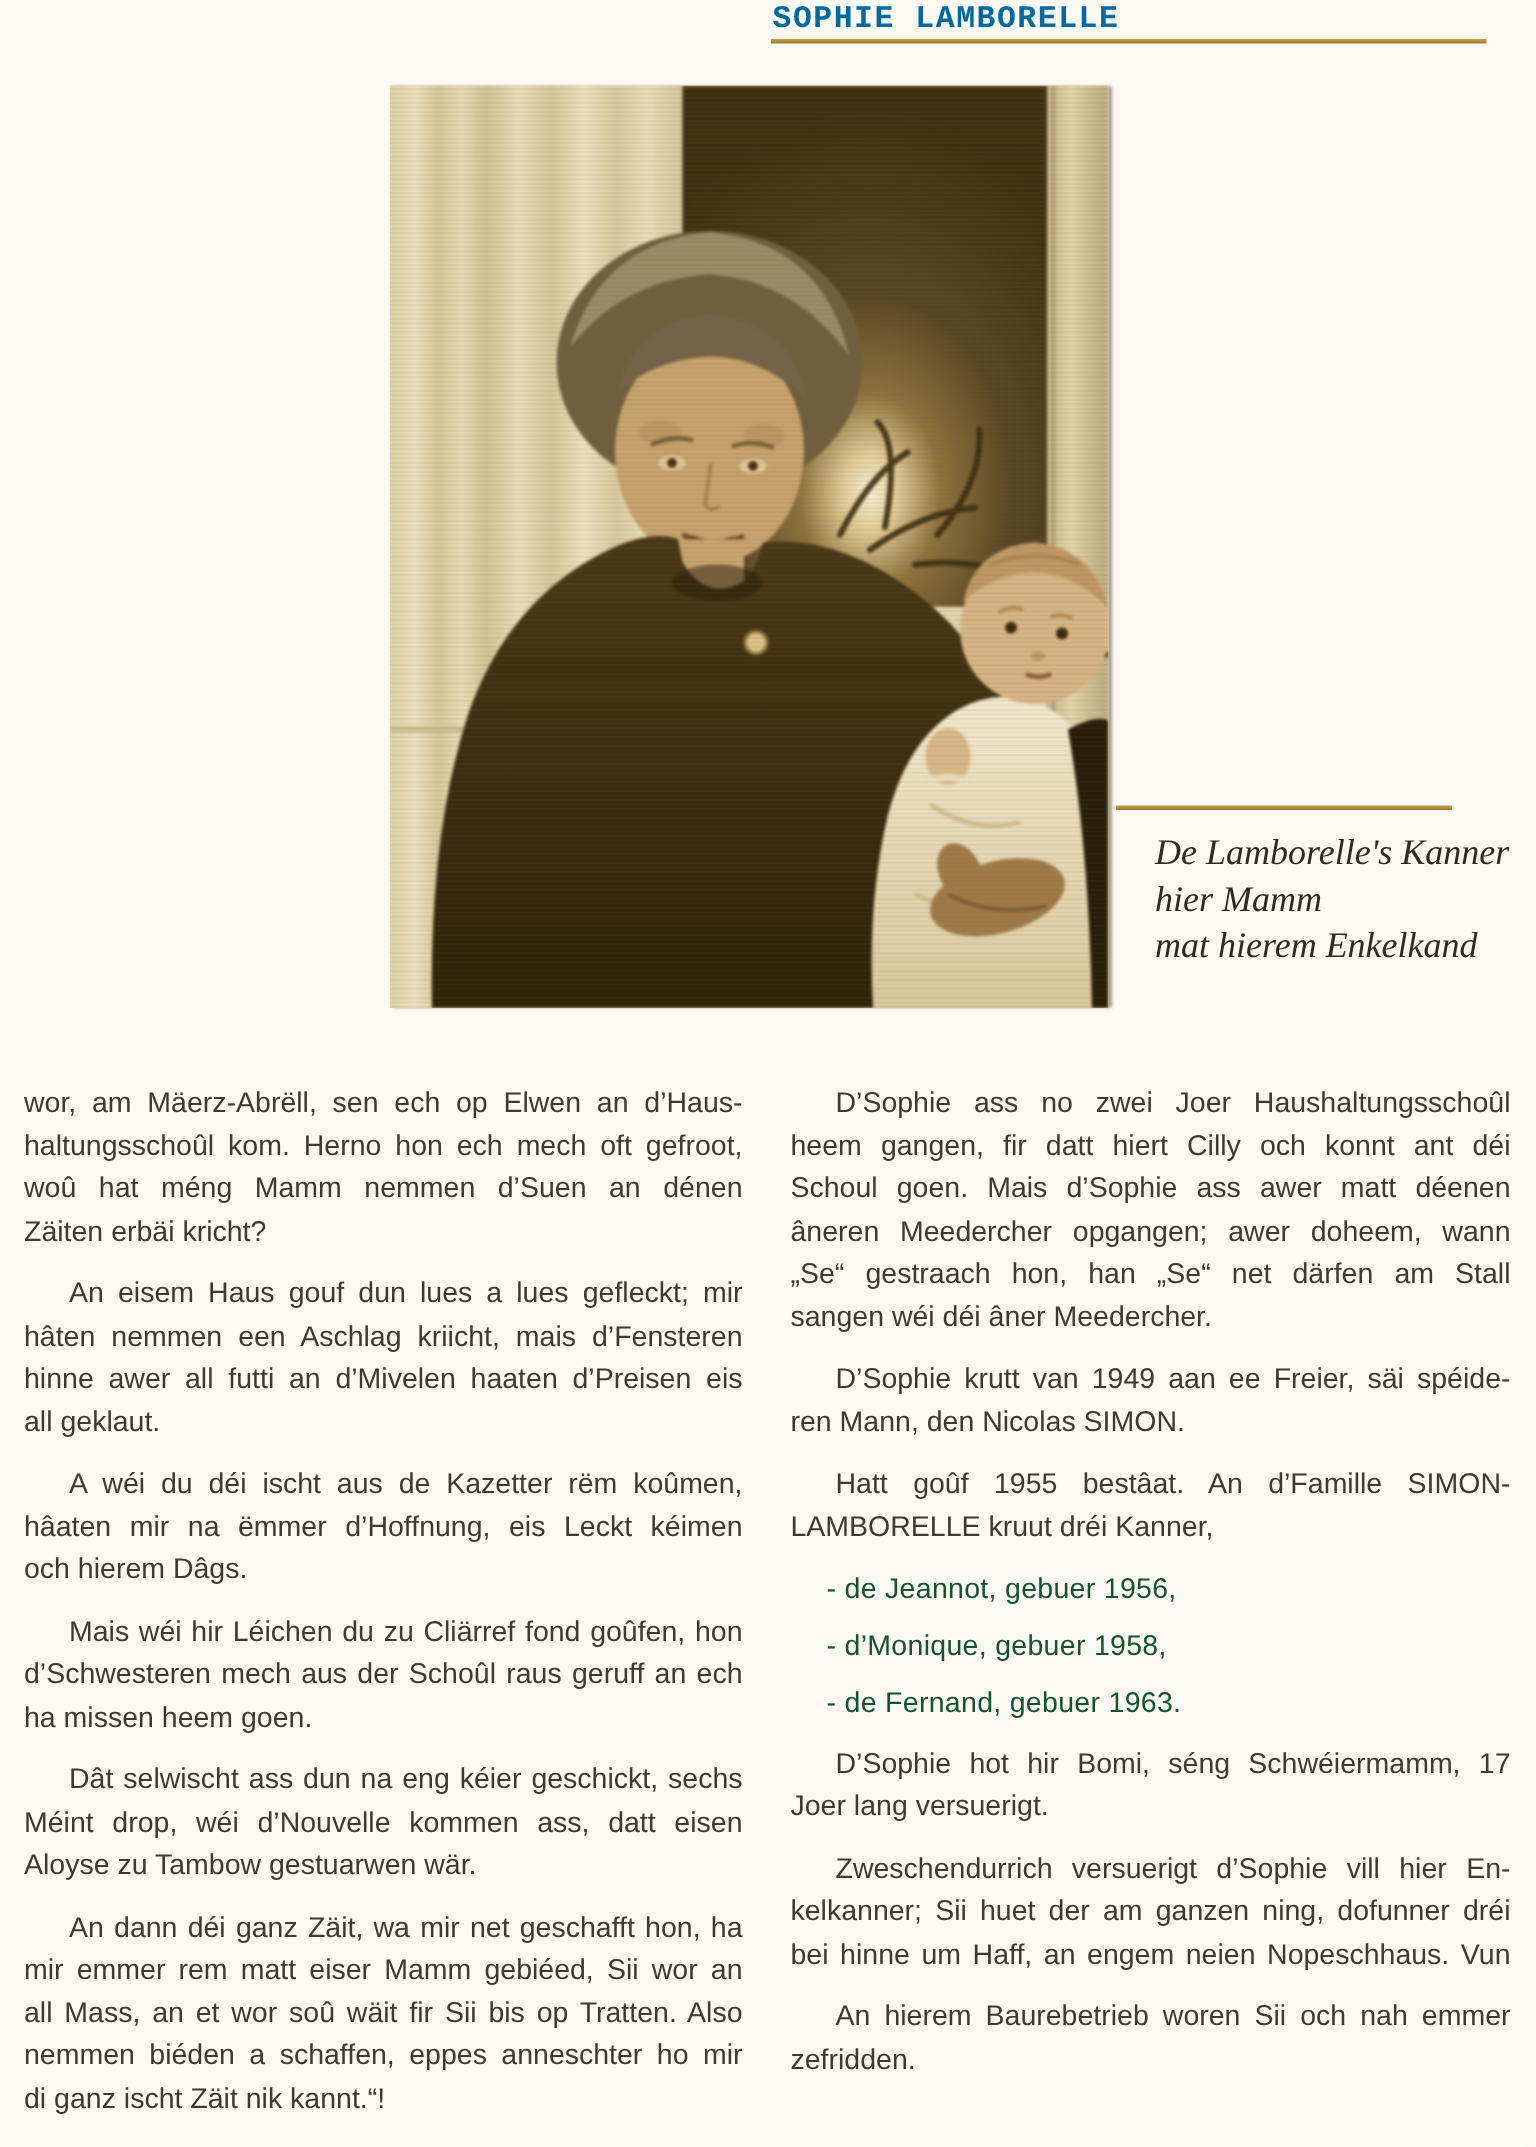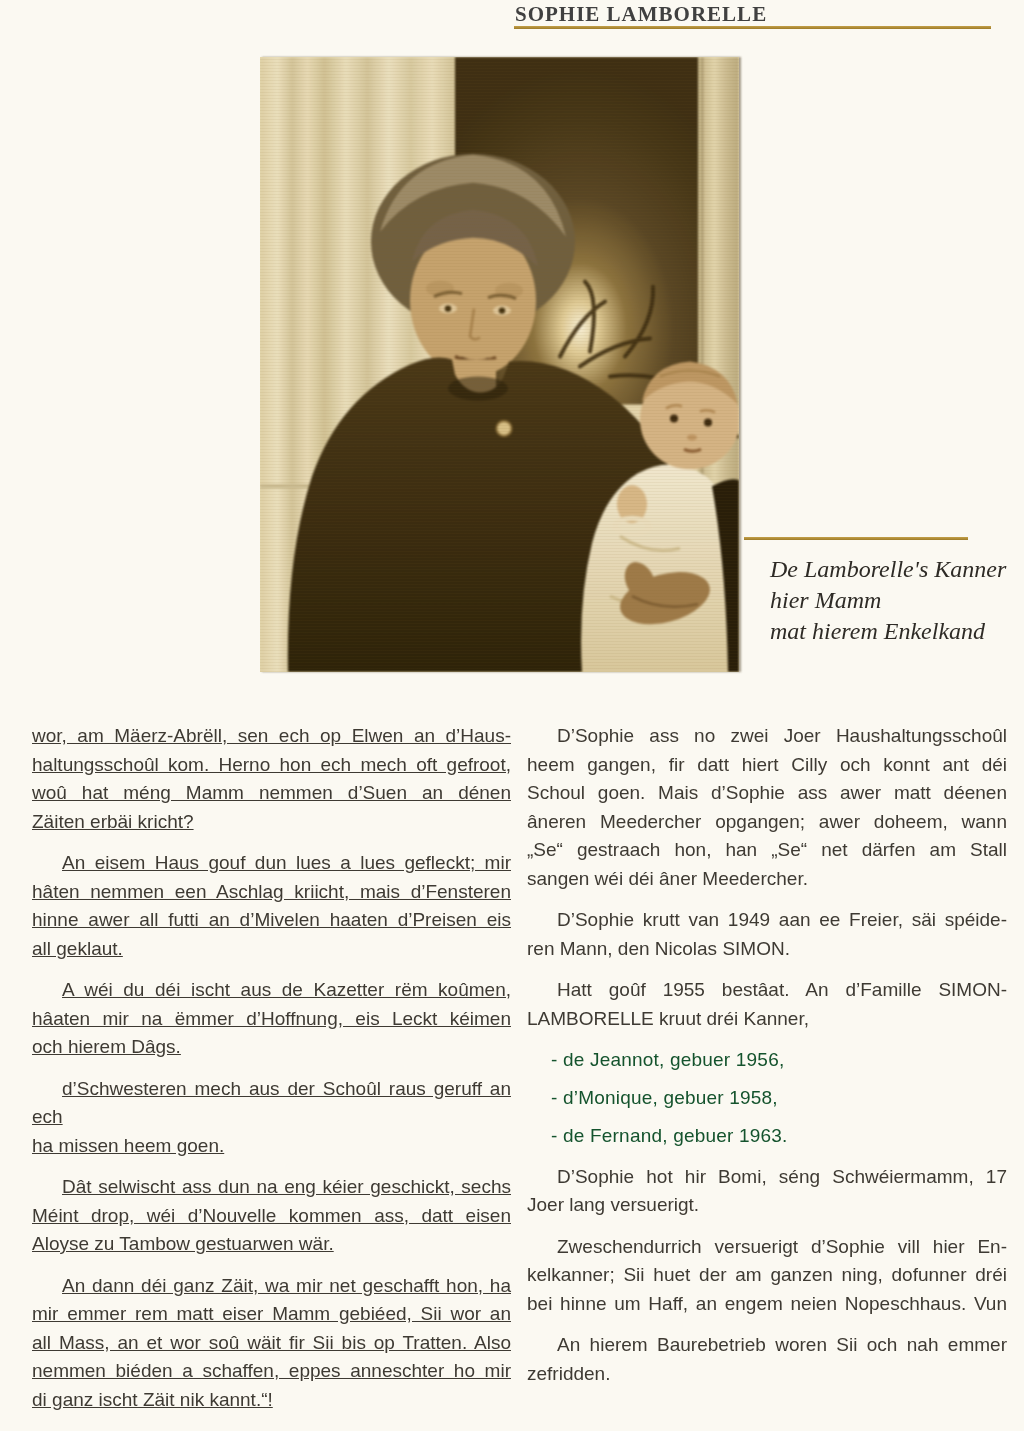--- a/index.html
+++ b/index.html
@@ -7,23 +7,23 @@
   .page{
     position:relative;
     width:1024px;height:1431px;
     background:#fbf9f2;
     overflow:hidden;
     font-family:"Liberation Sans",sans-serif;
   }
   
   .page-title{
     position:absolute;left:515px;top:2px;
-    font-family:Liberation Serif, serif;
+    font-family:Liberation Mono, monospace;
     font-size:21px;font-weight:600;letter-spacing:1px;
-    color:#404040;white-space:nowrap;
+    color:#0369a1;white-space:nowrap;
   }
   .title-rule{
     position:absolute;left:514px;top:26px;width:477px;height:3px;
     background:linear-gradient(180deg,#c3a049,#9e7b28);
   }
   
   .photo{
     position:absolute;left:260px;top:57px;width:479px;height:615px;
     overflow:hidden;
     box-shadow:2px 0 2px rgba(60,45,15,.45);
@@ -42,21 +42,21 @@
   .caption{
     position:absolute;left:770px;top:554px;width:250px;
     font-family:"Liberation Serif",serif;font-style:italic;
     font-size:24px;line-height:31px;color:#2e2b26;
   }
   
   .col{
     position:absolute;top:722px;
     font-size:19px;line-height:28.5px;color:#3e3a33;
   }
-  .col-left{left:32px;width:479px;text-decoration:underline;}
+  .col-left{left:16px;width:479px;}
   .col-right{left:527px;width:480px;}
   .para{margin:0 0 13px 0;}
   .tline{text-align:justify;text-align-last:justify;}
   .tline.last{text-align-last:left;}
   .para.indent .tline:first-child{text-indent:30px;}
   .list-block{margin:0 0 12px 0;}
   .list-item{padding-left:24px;margin-bottom:9.5px;letter-spacing:.2px;color:#14532d;}
 </style>
 </head>
 <body>
@@ -186,20 +186,21 @@
         <div class="tline">hâten nemmen een Aschlag kriicht, mais d’Fensteren</div>
         <div class="tline">hinne awer all futti an d’Mivelen haaten d’Preisen eis</div>
         <div class="tline last">all geklaut.</div>
       </div>
       <div class="para indent">
         <div class="tline">A wéi du déi ischt aus de Kazetter rëm koûmen,</div>
         <div class="tline">hâaten mir na ëmmer d’Hoffnung, eis Leckt kéimen</div>
         <div class="tline last">och hierem Dâgs.</div>
       </div>
       <div class="para indent">
+        <div class="tline">Mais wéi hir Léichen du zu Cliärref fond goûfen, hon</div>
         <div class="tline">d’Schwesteren mech aus der Schoûl raus geruff an ech</div>
         <div class="tline last">ha missen heem goen.</div>
       </div>
       <div class="para indent">
         <div class="tline">Dât selwischt ass dun na eng kéier geschickt, sechs</div>
         <div class="tline">Méint drop, wéi d’Nouvelle kommen ass, datt eisen</div>
         <div class="tline last">Aloyse zu Tambow gestuarwen wär.</div>
       </div>
       <div class="para indent">
         <div class="tline">An dann déi ganz Zäit, wa mir net geschafft hon, ha</div>

